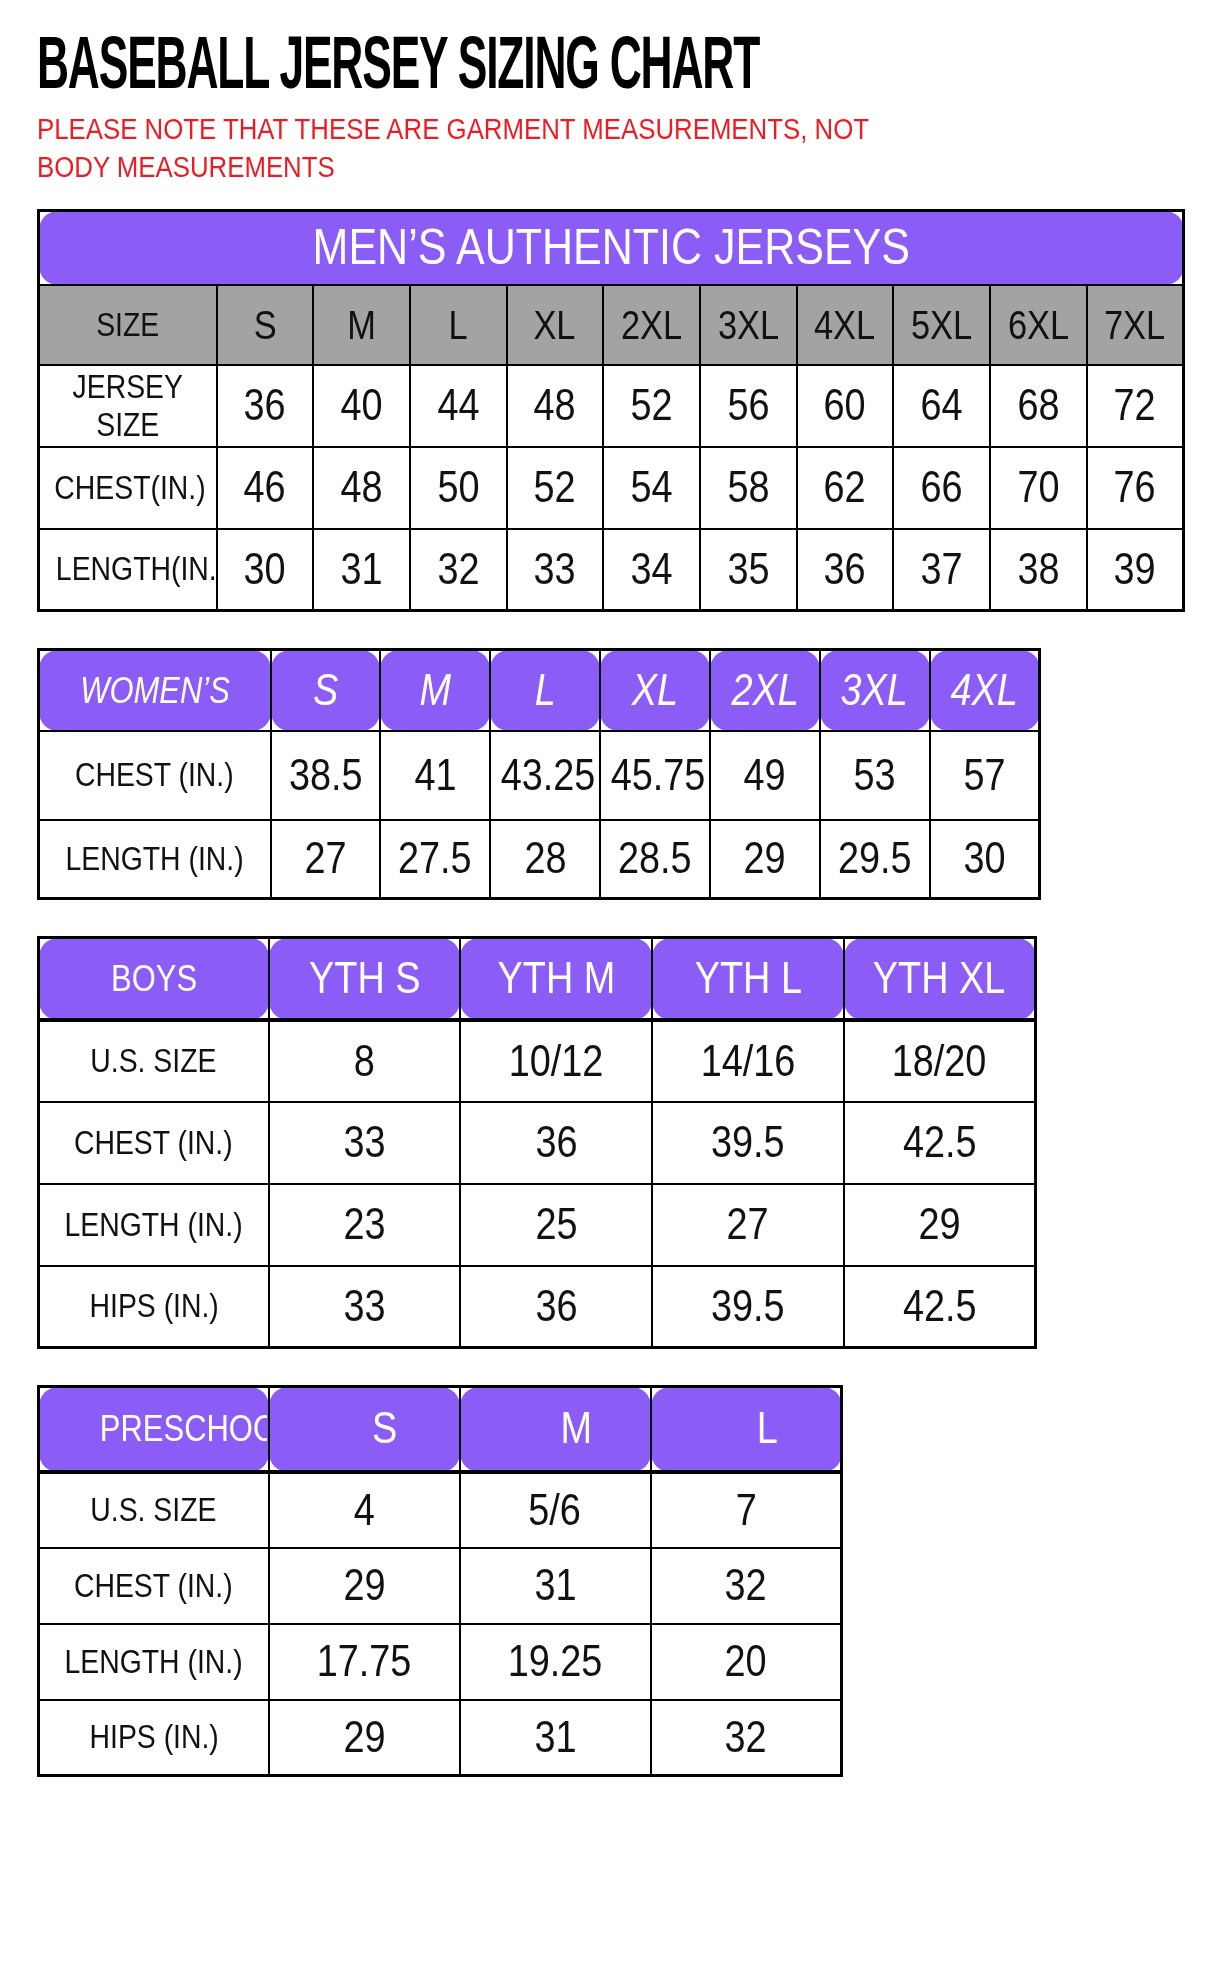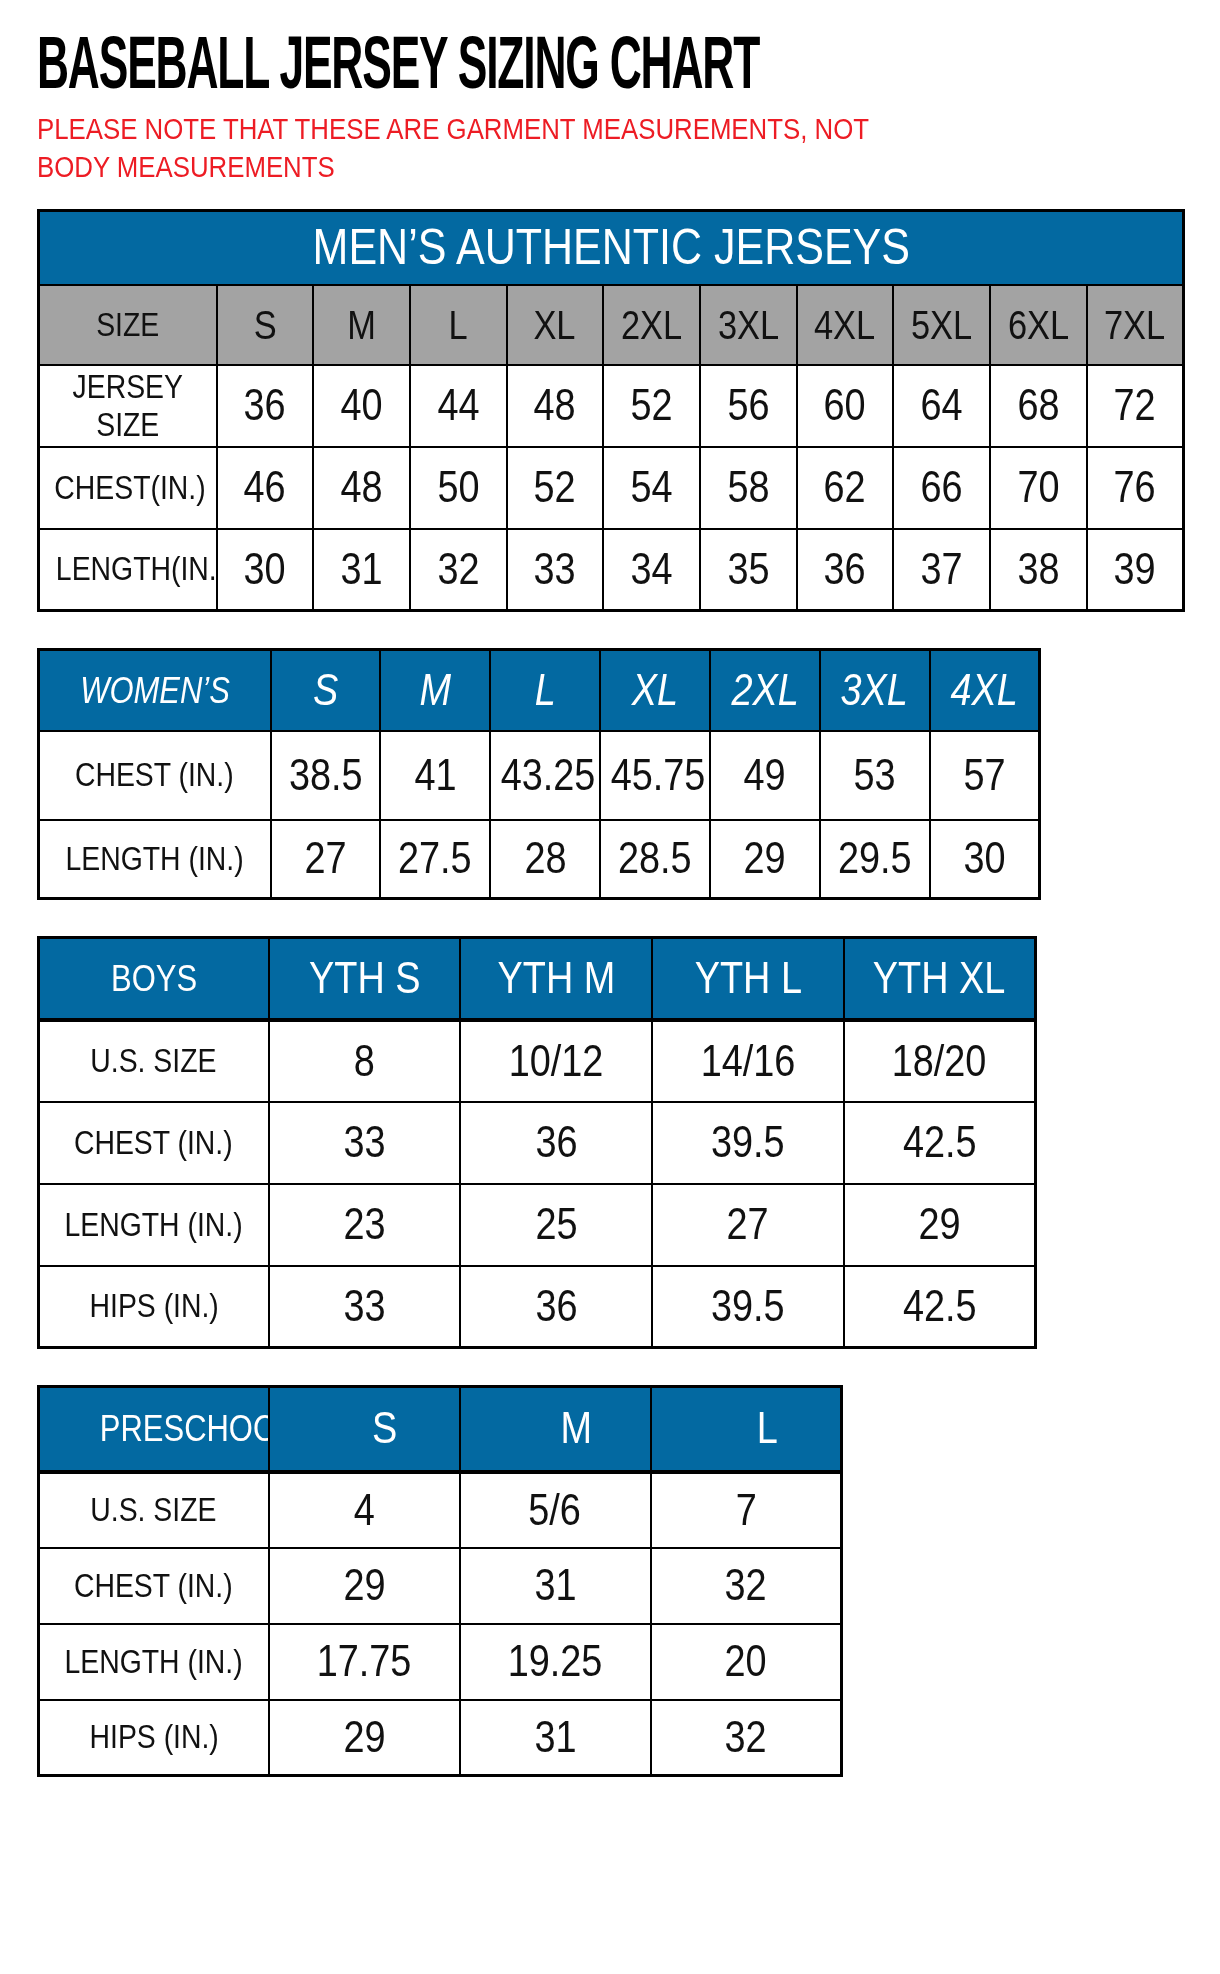--- a/index.html
+++ b/index.html
@@ -49,22 +49,23 @@
   }
   td,th{
     border:2px solid #000;
     text-align:center;
     vertical-align:middle;
     padding:0 2px;
     font-weight:400;
     overflow:hidden;
   }
   tr.gray th{
-    background:#0369a1;
+    background:#8b5cf6;
     color:#fff;
+    border-radius:19px;
   }
   .span-header .cx{font-size:50px;}
   .cols th .cx{font-size:44px;}
   .cols th.c0 .cx{font-size:36px;}
   td.row-label .cx{font-size:33px; white-space:pre-line;}
   td.val .cx{font-size:44px;}
 
   
   .t-mens{width:1148px;}
   .t-mens col.c0{width:178px;}

